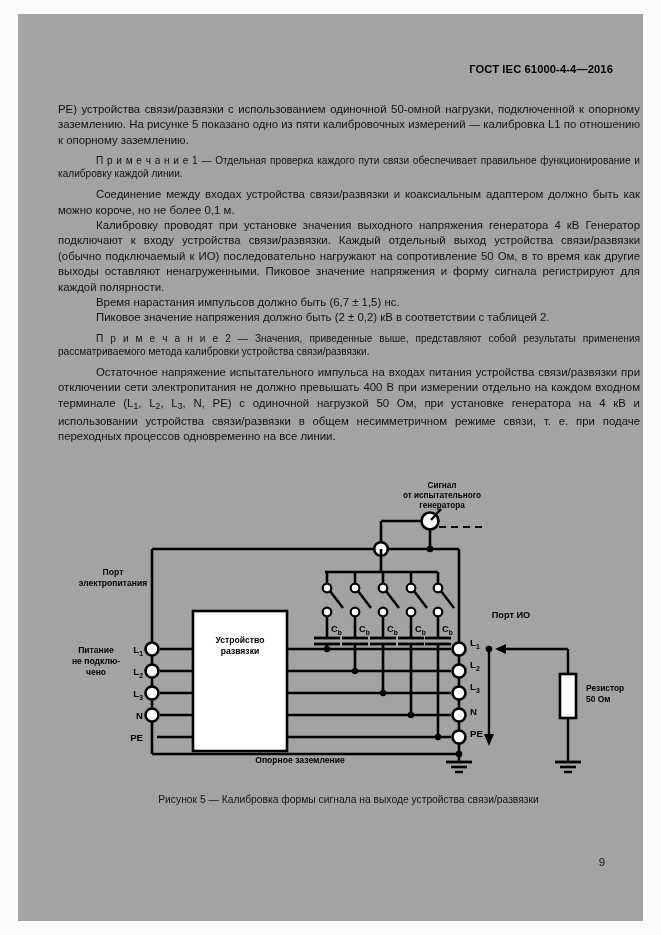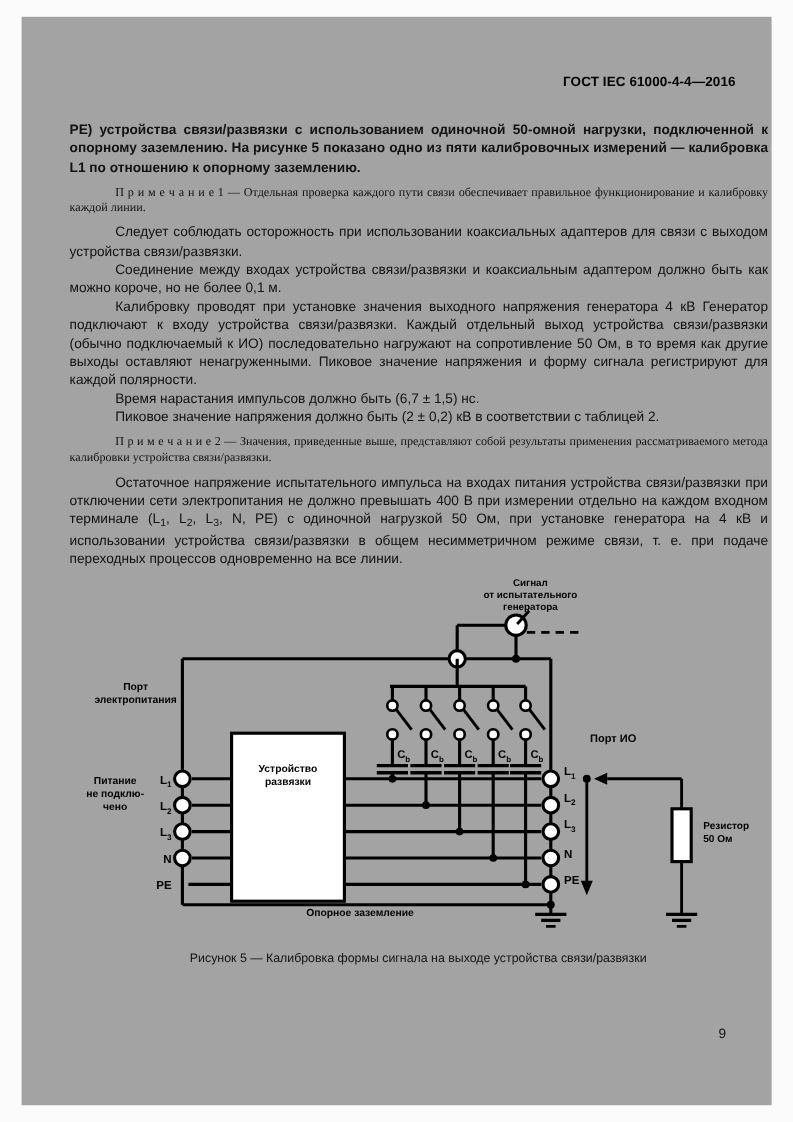--- a/index.html
+++ b/index.html
@@ -50,29 +50,28 @@
   }
   p.para {
     margin: 0;
     font-size: 11.4px;
     line-height: 15.35px;
     text-align: justify;
     text-indent: 38px;
     color: #111;
     hyphens: manual;
   }
-  p.para.noindent { text-indent: 0; font-weight: bold; }
+  p.para.noindent { text-indent: 0; }
   p.note {
     margin: 0;
     font-size: 10.1px;
     line-height: 13.2px;
     text-align: justify;
     text-indent: 38px;
     color: #111;
-    font-family: Liberation Serif, serif;
   }
   .gap-s { height: 6px; }
   .gap-m { height: 7px; }
   .sub { font-size: 0.76em; vertical-align: -0.25em; }
 
   
   .figure {
     position: absolute;
     left: 0;
     top: 452px;
@@ -119,21 +118,20 @@
     <div class="body-col">
 
       <p class="para noindent">PE) устройства связи/развязки с использованием одиночной 50-омной нагрузки, подключенной к опорному заземлению. На рисунке 5 показано одно из пяти калибровочных измерений — калибровка L1 по отношению к опорному заземлению.</p>
 
       <div class="gap-s"></div>
 
       <p class="note"><span class="nlabel">П р и м е ч а н и е  1</span><span> — Отдельная проверка каждого пути связи обеспечивает правильное функционирование и калибровку каждой линии.</span></p>
 
       <div class="gap-m"></div>
 
-      <p class="para">Следует соблюдать осторожность при использовании коаксиальных адаптеров для связи с выходом устройства связи/развязки.</p>
       <p class="para">Соединение между входах устройства связи/развязки и коаксиальным адаптером должно быть как можно короче, но не более 0,1 м.</p>
       <p class="para">Калибровку проводят при установке значения выходного напряжения генератора 4 кВ Генератор подключают к входу устройства связи/развязки. Каждый отдельный выход устройства связи/развязки (обычно подключаемый к ИО) последовательно нагружают на сопротивление 50 Ом, в то время как другие выходы оставляют ненагруженными. Пиковое значение напряжения и форму сигнала регистрируют для каждой полярности.</p>
       <p class="para">Время нарастания импульсов должно быть (6,7 ± 1,5) нс.</p>
       <p class="para">Пиковое значение напряжения должно быть (2 ± 0,2) кВ в соответствии с таблицей 2.</p>
 
       <div class="gap-s"></div>
 
       <p class="note"><span>П р и м е ч а н и е  2</span><span> — Значения, приведенные выше, представляют собой результаты применения рассматриваемого метода калибровки устройства связи/развязки.</span></p>
 
       <div class="gap-m"></div>

